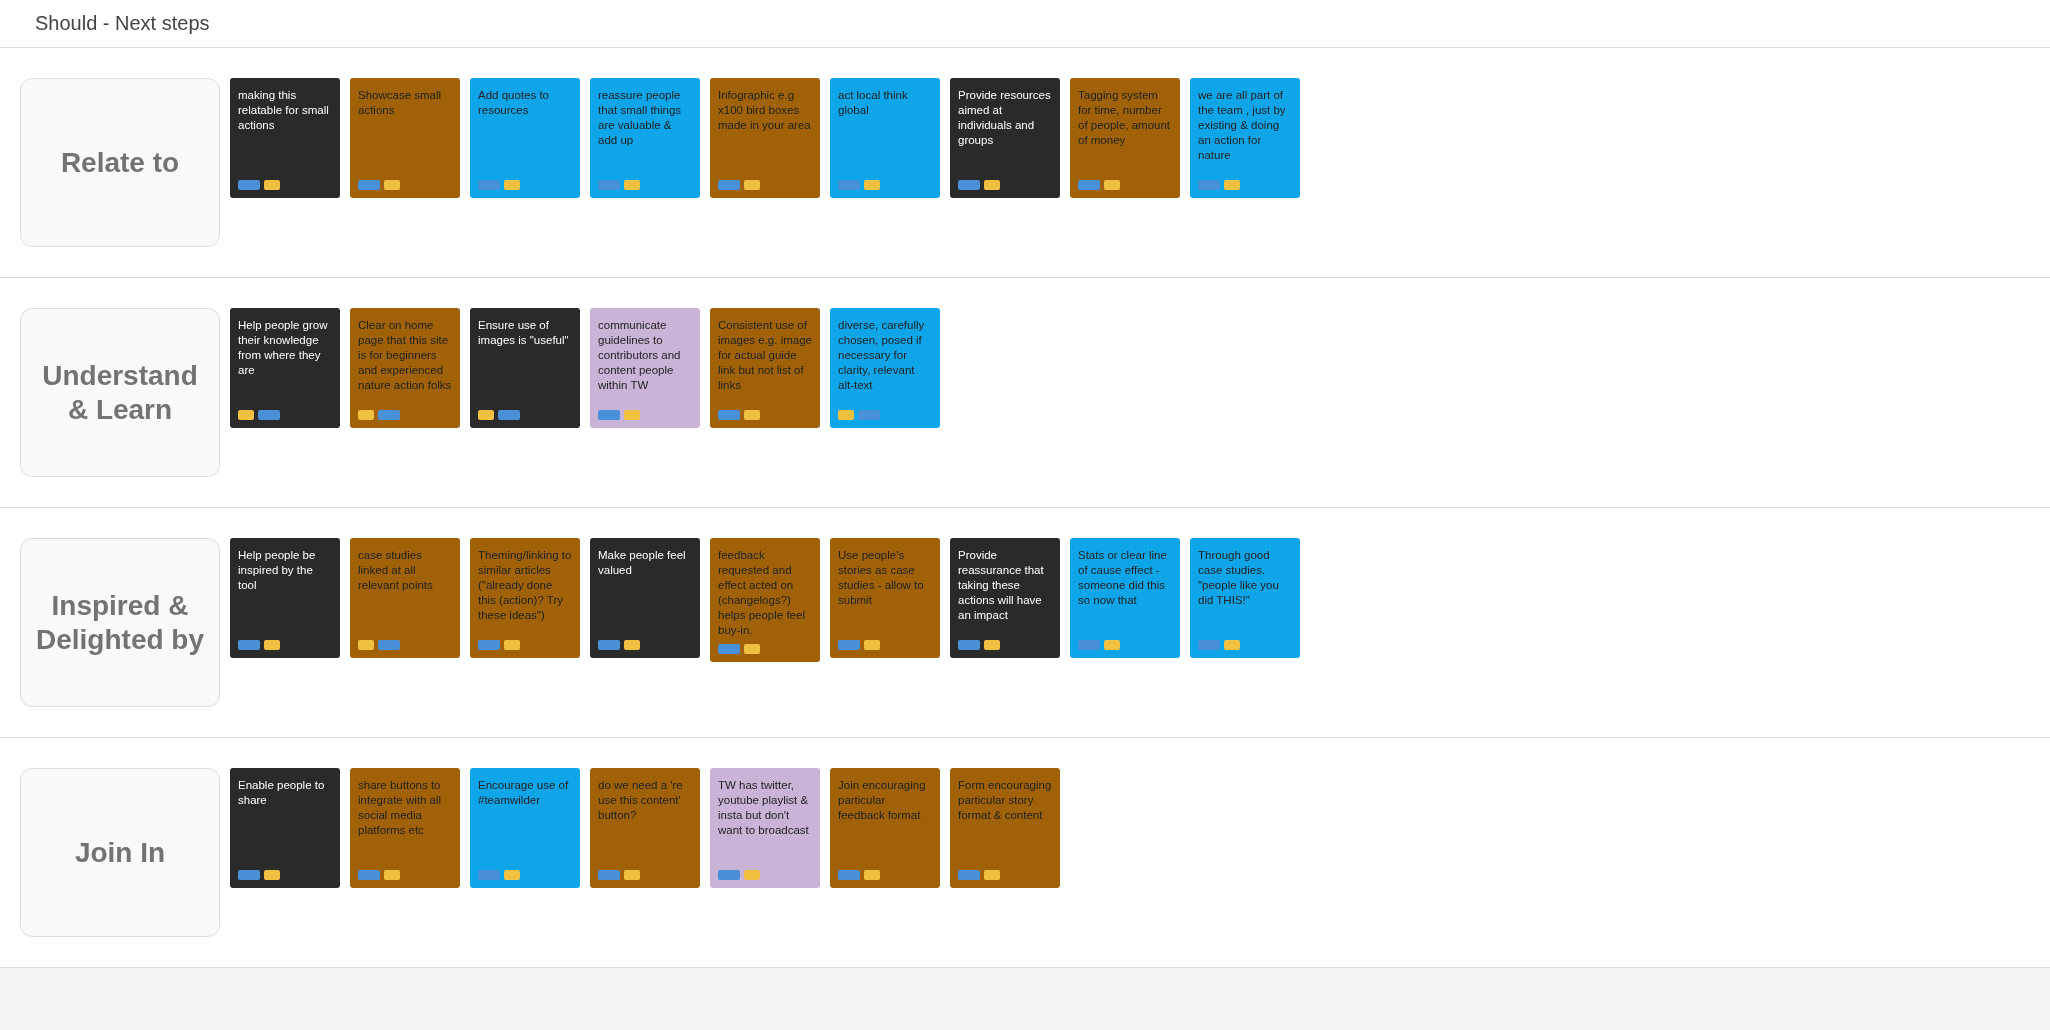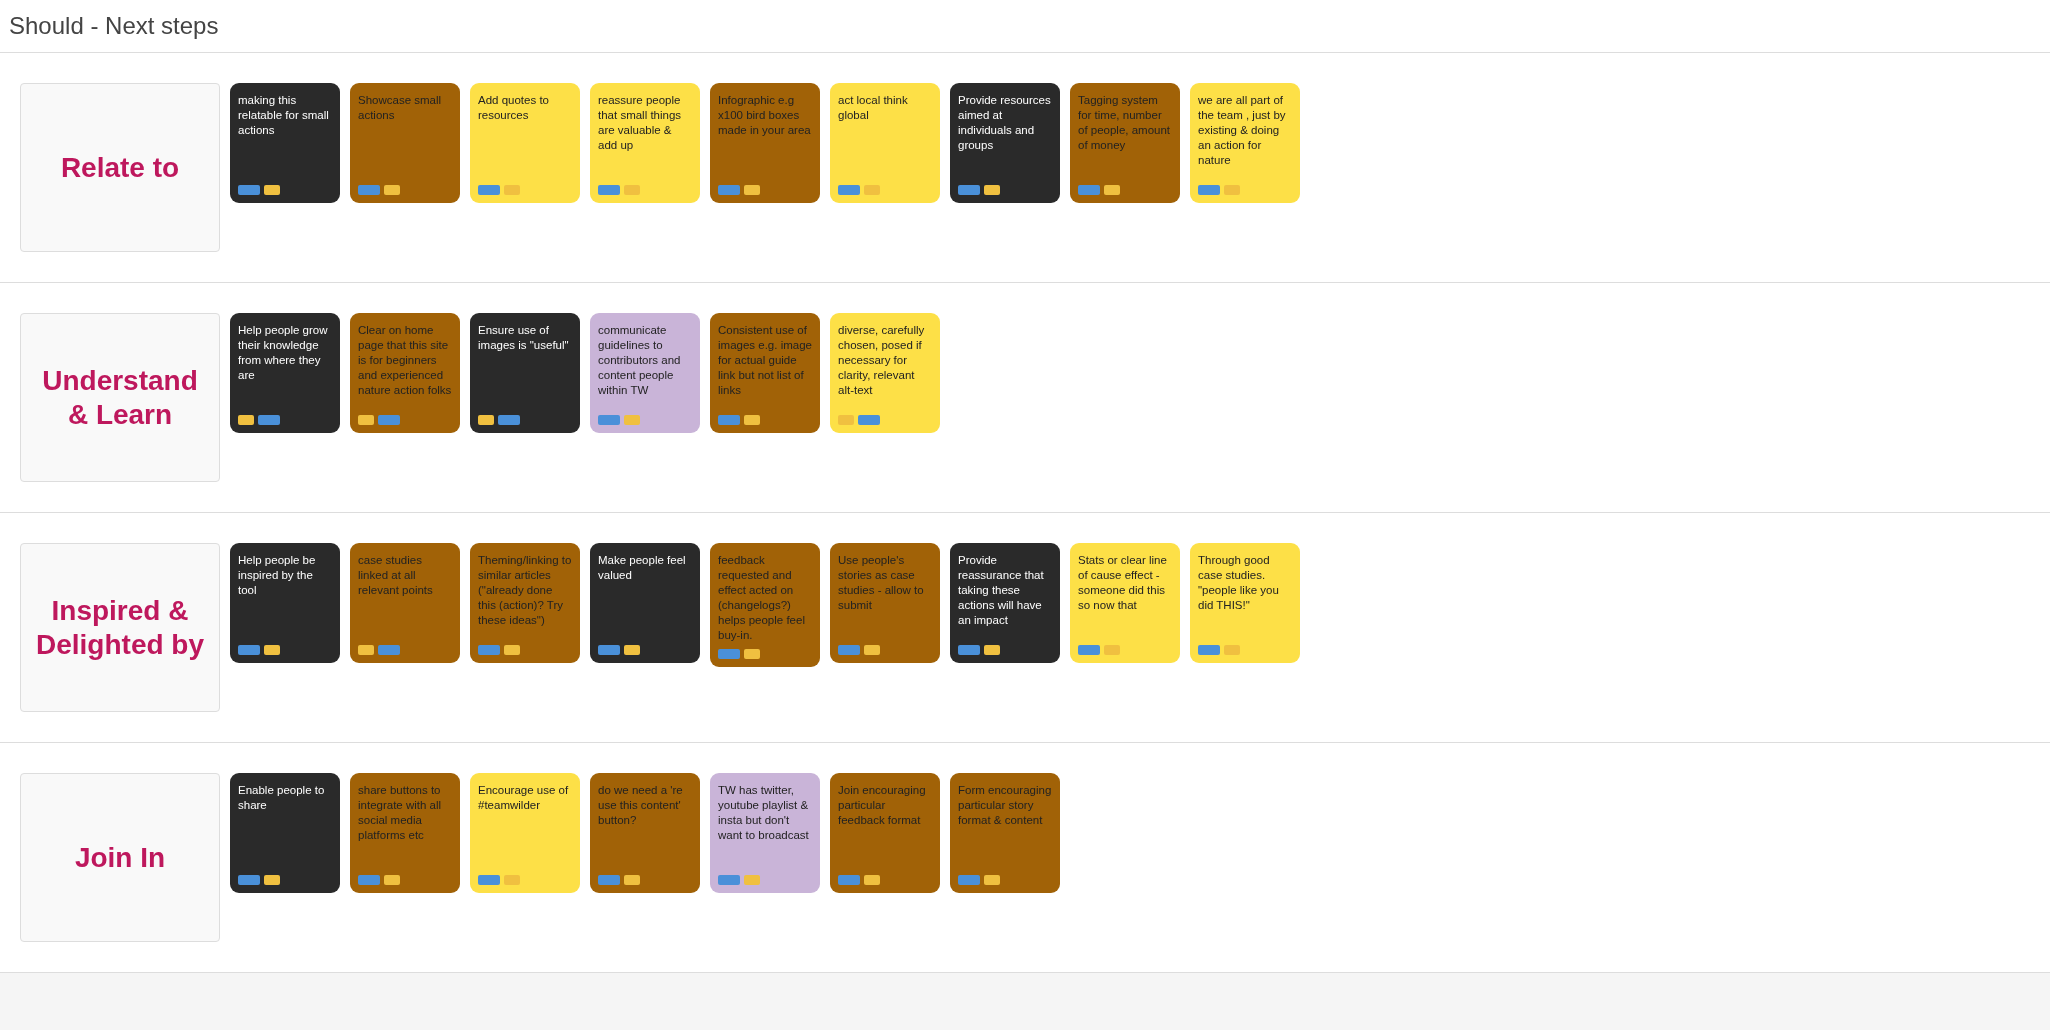--- a/index.html
+++ b/index.html
@@ -2,22 +2,22 @@
 <html><head>
   <meta charset="utf-8">
   <style>
     * { box-sizing: border-box; margin: 0; padding: 0; }
     body {
       font-family: Arial, sans-serif;
       background: #f5f5f5;
       overflow-x: auto;
     }
     .page-title {
-      padding: 12px 9px;
-      font-size: 24px;
+      padding: 12px 35px;
+      font-size: 20px;
       color: #444;
       background: #fff;
       border-bottom: 1px solid #ddd;
       font-weight: normal;
     }
     .board {
       display: flex;
       flex-direction: column;
       gap: 0;
       background: #f0f0f0;
@@ -33,53 +33,53 @@
       gap: 10px;
     }
     .row-label {
       min-width: 200px;
       max-width: 200px;
       display: flex;
       align-items: center;
       justify-content: center;
       background: #f9f9f9;
       border: 1px solid #ddd;
-      border-radius: 4px;
+      border-radius: 12px;
       font-size: 28px;
       font-weight: bold;
-      color: #be185d;
+      color: #737373;
       text-align: center;
       padding: 15px;
       line-height: 1.2;
       flex-shrink: 0;
     }
     .cards-area {
       display: flex;
       flex-wrap: nowrap;
       gap: 10px;
       align-items: flex-start;
       flex: 1;
     }
     .card {
       width: 110px;
       min-height: 120px;
-      border-radius: 9px;
+      border-radius: 3px;
       padding: 10px 8px 8px 8px;
       font-size: 11.5px;
       line-height: 1.3;
       color: #222;
       display: flex;
       flex-direction: column;
       justify-content: space-between;
       flex-shrink: 0;
       position: relative;
     }
     .card.black { background: #2a2a2a; color: #fff; }
     .card.blue { background: #a16207; color: #222; }
-    .card.green { background: #fde047; color: #222; }
+    .card.green { background: #0ea5e9; color: #222; }
     .card.purple { background: #c9b4d8; color: #222; }
     .card-text {
       flex: 1;
       font-size: 11.5px;
       line-height: 1.3;
     }
     .card-footer {
       display: flex;
       gap: 4px;
       margin-top: 6px;

